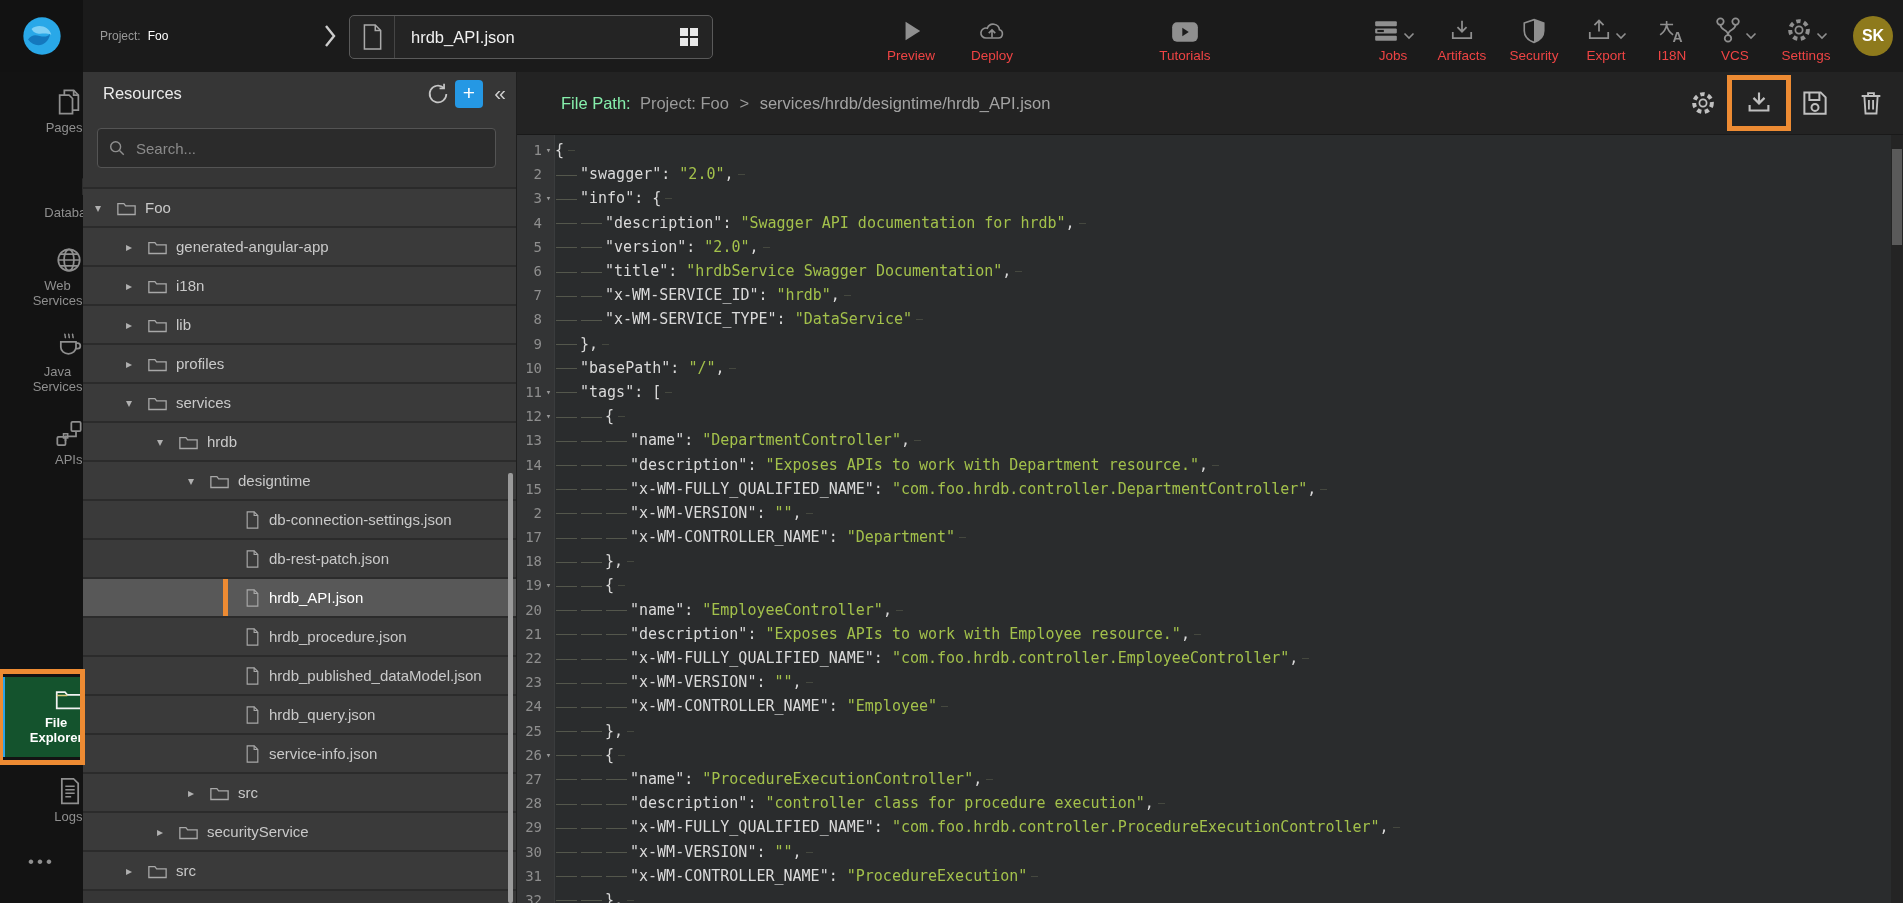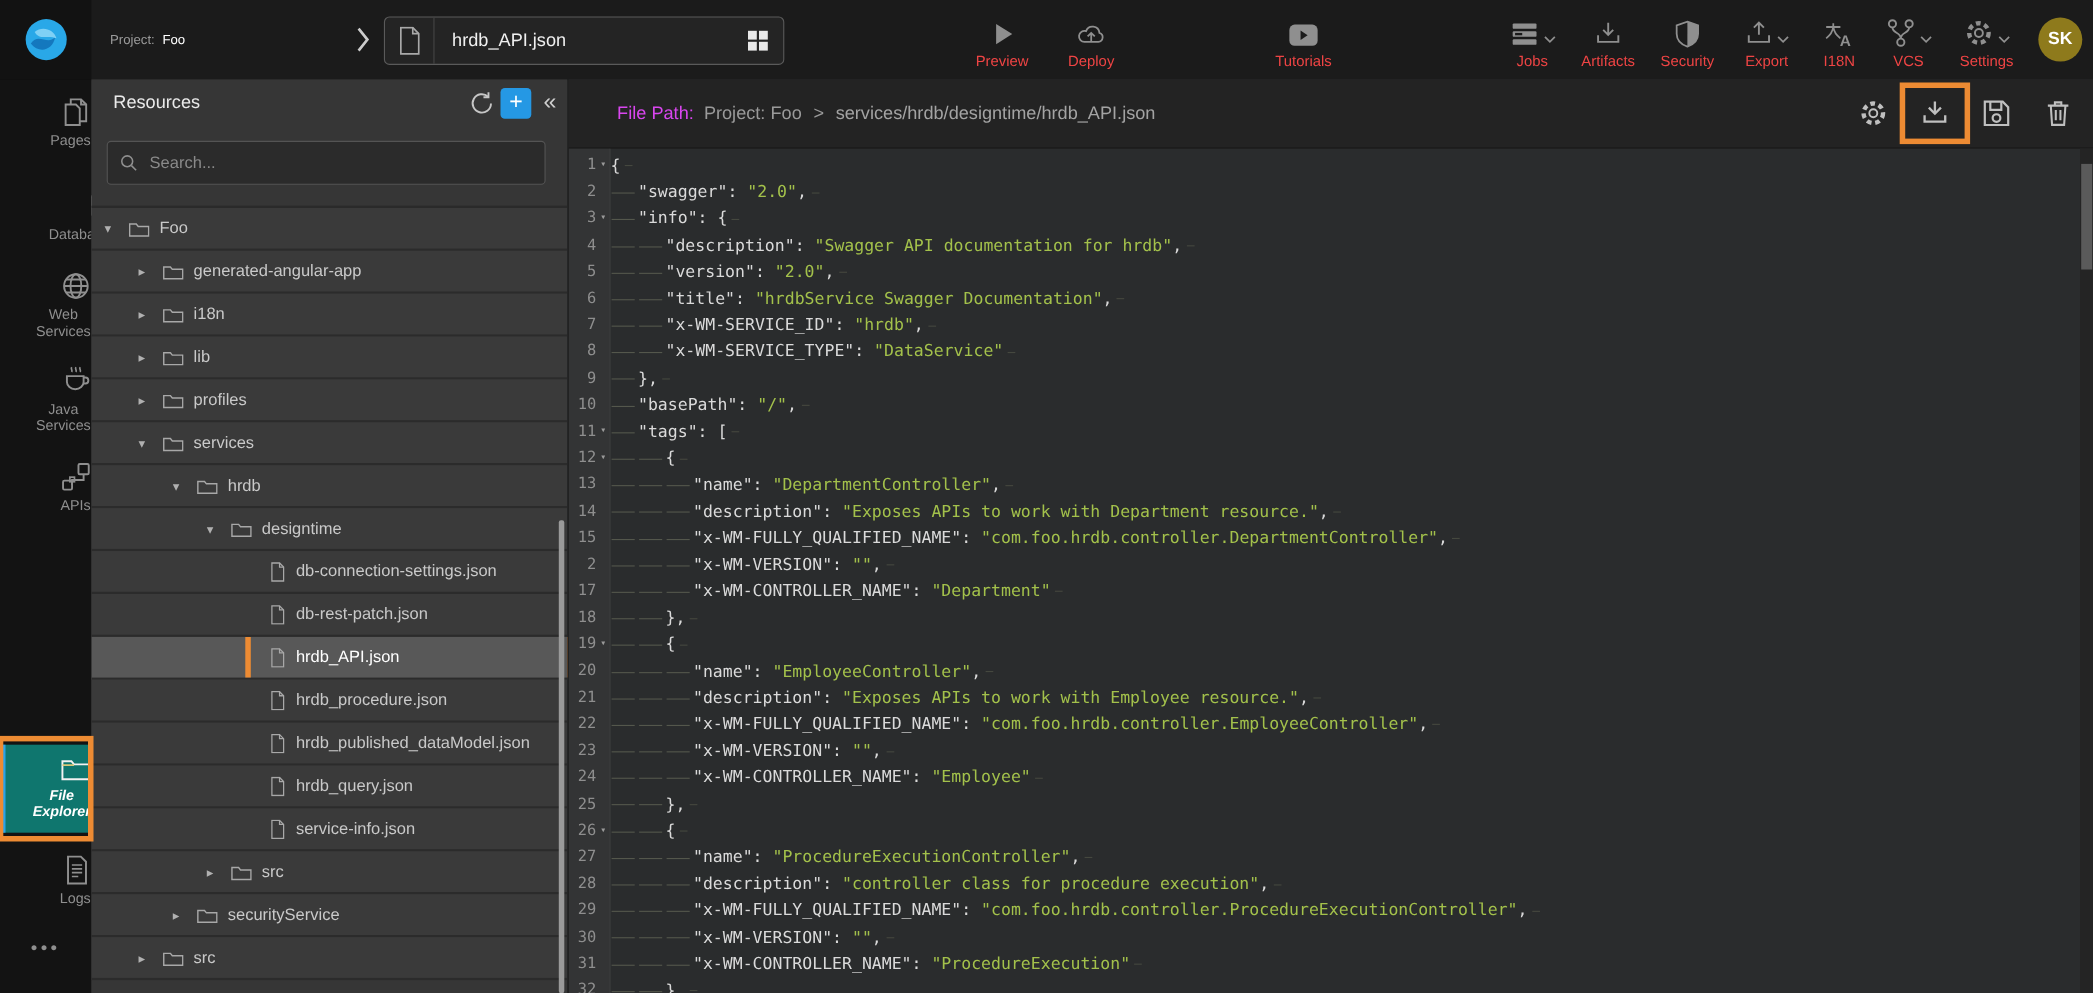--- a/index.html
+++ b/index.html
@@ -33,22 +33,22 @@
   
   .iconbar{position:absolute;left:0;top:72px;width:83px;height:831px;background:#131313;display:flex;flex-direction:column;align-items:center;}
   .ibitem{display:flex;flex-direction:column;align-items:flex-end;width:82px;color:#8f8f8f;font-size:13px;line-height:15px;
           text-align:center;cursor:pointer;}
   .ibitem .iblabel{margin-top:4px;}
   .ibitem[data-name="sidebar-item-pages"]{margin-top:16px;}
   .ibitem[data-name="sidebar-item-databases"]{margin-top:38px;margin-left:48px;}
   .ibitem[data-name="sidebar-item-web-services"]{margin-top:26px;}
   .ibitem[data-name="sidebar-item-java-services"]{margin-top:24px;}
   .ibitem[data-name="sidebar-item-apis"]{margin-top:26px;}
-  .ibitem.active{position:relative;margin-top:210px;width:78px;background:#0f766e;border-left:4px solid #2BA3E8;
-                 padding:10px 0 12px;color:#ffffff;font-weight:bold;font-style:italic;}
+  .ibitem.active{position:relative;margin-top:210px;width:78px;background:#14532d;border-left:4px solid #2BA3E8;
+                 padding:10px 0 12px;color:#ffffff;font-weight:bold;}
   .ibitem.active .ann{left:-7px;top:-8px;right:-2px;bottom:-8px;}
   .ibitem[data-name="sidebar-item-logs"]{margin-top:20px;}
   .more-dots{margin-top:28px;color:#8f8f8f;font-size:17px;letter-spacing:3px;cursor:pointer;}
 
   
   .resources{position:absolute;left:83px;top:72px;width:433px;height:831px;background:#363636;overflow:hidden;}
   .res-title{position:absolute;left:20px;top:12px;color:#eaeaea;font-size:16.5px;}
   .res-refresh{position:absolute;left:342px;top:9px;width:26px;height:26px;cursor:pointer;}
   .res-add{position:absolute;left:372px;top:8px;width:28px;height:28px;background:#2598E4;border-radius:4px;color:#fff;
            font-size:21px;line-height:26px;text-align:center;cursor:pointer;}
@@ -66,21 +66,21 @@
   .trow .ic{margin-right:9px;flex:none;}
   .trow.sel{background:#585858;color:#ffffff;}
   .tree-ann{left:140px;width:288px;top:-6px;height:39px;}
   .res-thumb{position:absolute;right:3px;top:401px;bottom:0;width:5px;background:#9a9a9a;border-radius:2px;cursor:pointer;}
 
   
   .editor{position:absolute;left:516px;top:72px;right:0;bottom:0;background:#2a2c2d;border-left:1px solid #1e1e1e;}
   .ed-head{position:absolute;left:0;right:0;top:0;height:63px;background:#232323;border-bottom:1px solid #191919;
            display:flex;align-items:center;padding:0 16px 0 44px;box-sizing:border-box;}
   .ed-path{font-size:16.5px;white-space:nowrap;}
-  .ed-path .pl{color:#d946ef;} .ed-path .pp{color:#9a9a9a;} .ed-path .ps{color:#9a9a9a;margin:0 6px;} .ed-path .pf{color:#a3a3a3;}
+  .ed-path .pl{color:#86efac;} .ed-path .pp{color:#9a9a9a;} .ed-path .ps{color:#9a9a9a;margin:0 6px;} .ed-path .pf{color:#a3a3a3;}
   .ed-tools{margin-left:auto;display:flex;align-items:center;gap:24px;}
   .tool{position:relative;width:32px;height:32px;display:flex;align-items:center;justify-content:center;cursor:pointer;}
   .tool-ann{left:-16px;right:-16px;top:-12px;bottom:-12px;}
   .code{position:absolute;left:0;right:12px;top:63px;bottom:0;overflow:hidden;padding-top:3px;
         font-family:"DejaVu Sans Mono",monospace;font-size:15px;}
   .gutterbg{position:absolute;left:0;top:0;bottom:0;width:37px;background:#333435;border-right:1px solid #3a3c3d;}
   .cl{height:24.2px;display:flex;align-items:center;position:relative;}
   .ln{width:25px;flex:none;text-align:right;color:#8e8e8e;font-size:14px;}
   .fold{width:13px;flex:none;font-size:9px;color:#999;text-align:center;}
   .ct{white-space:pre;color:#d9d9d9;}

